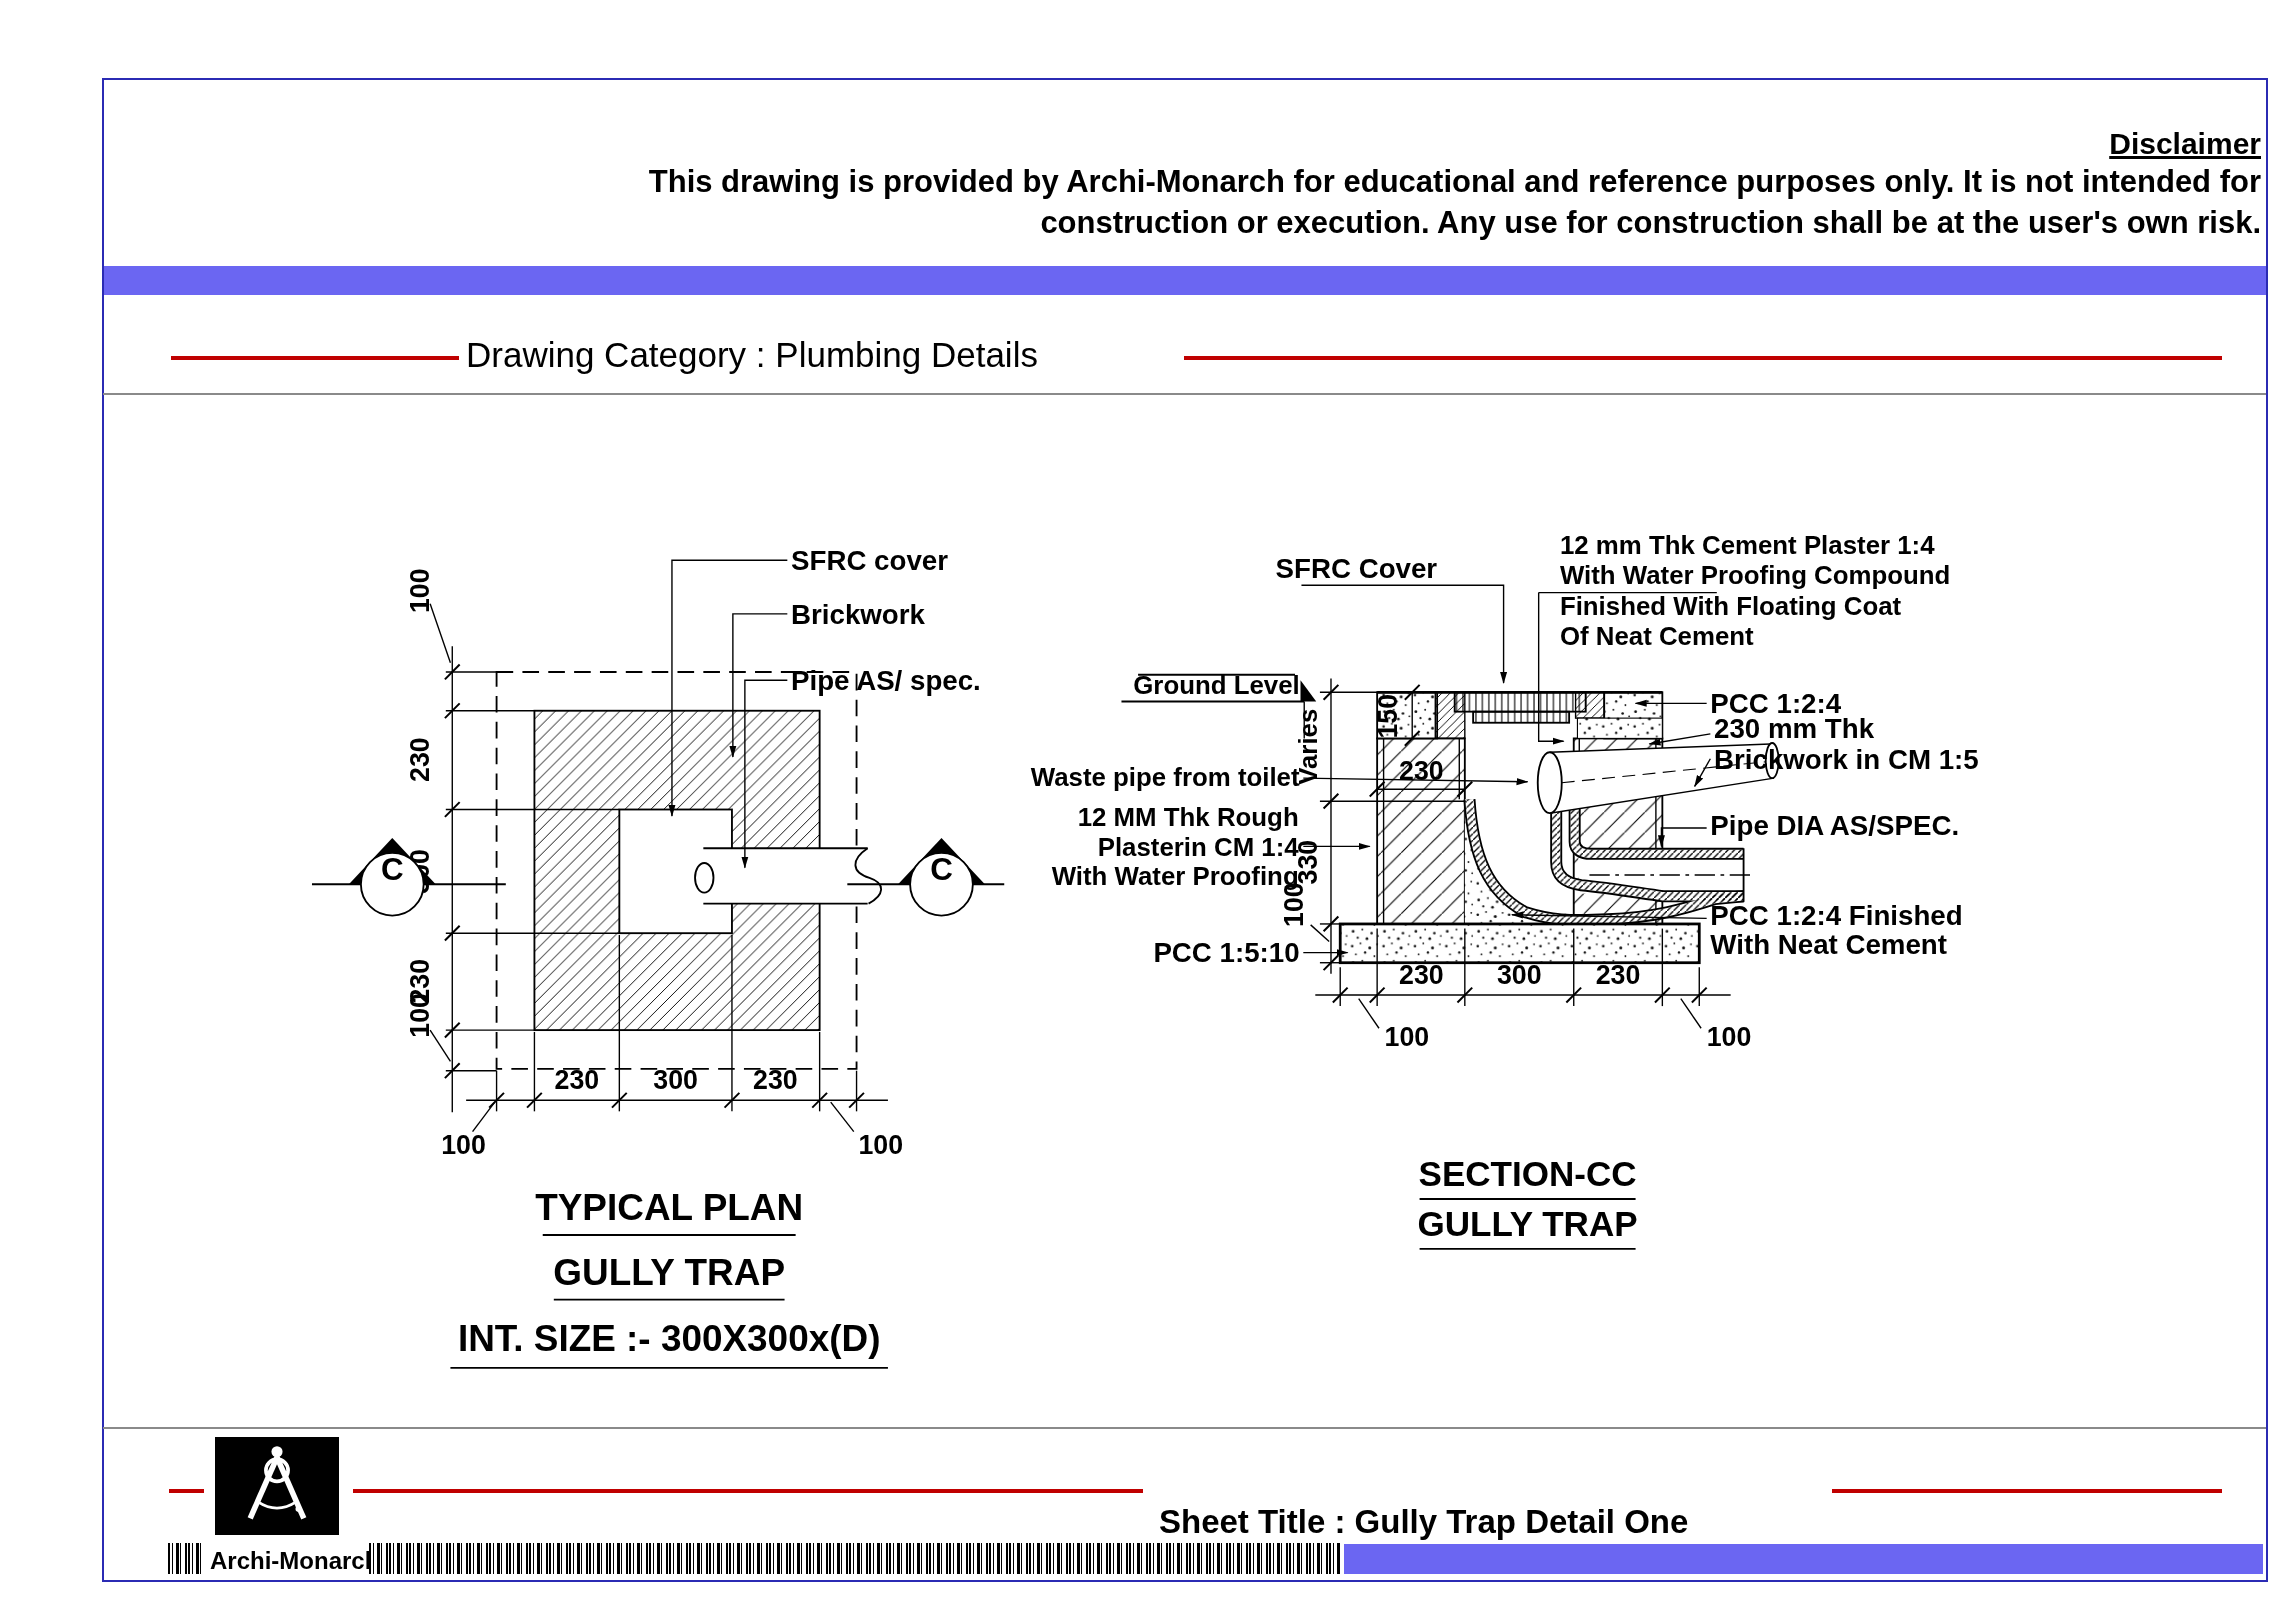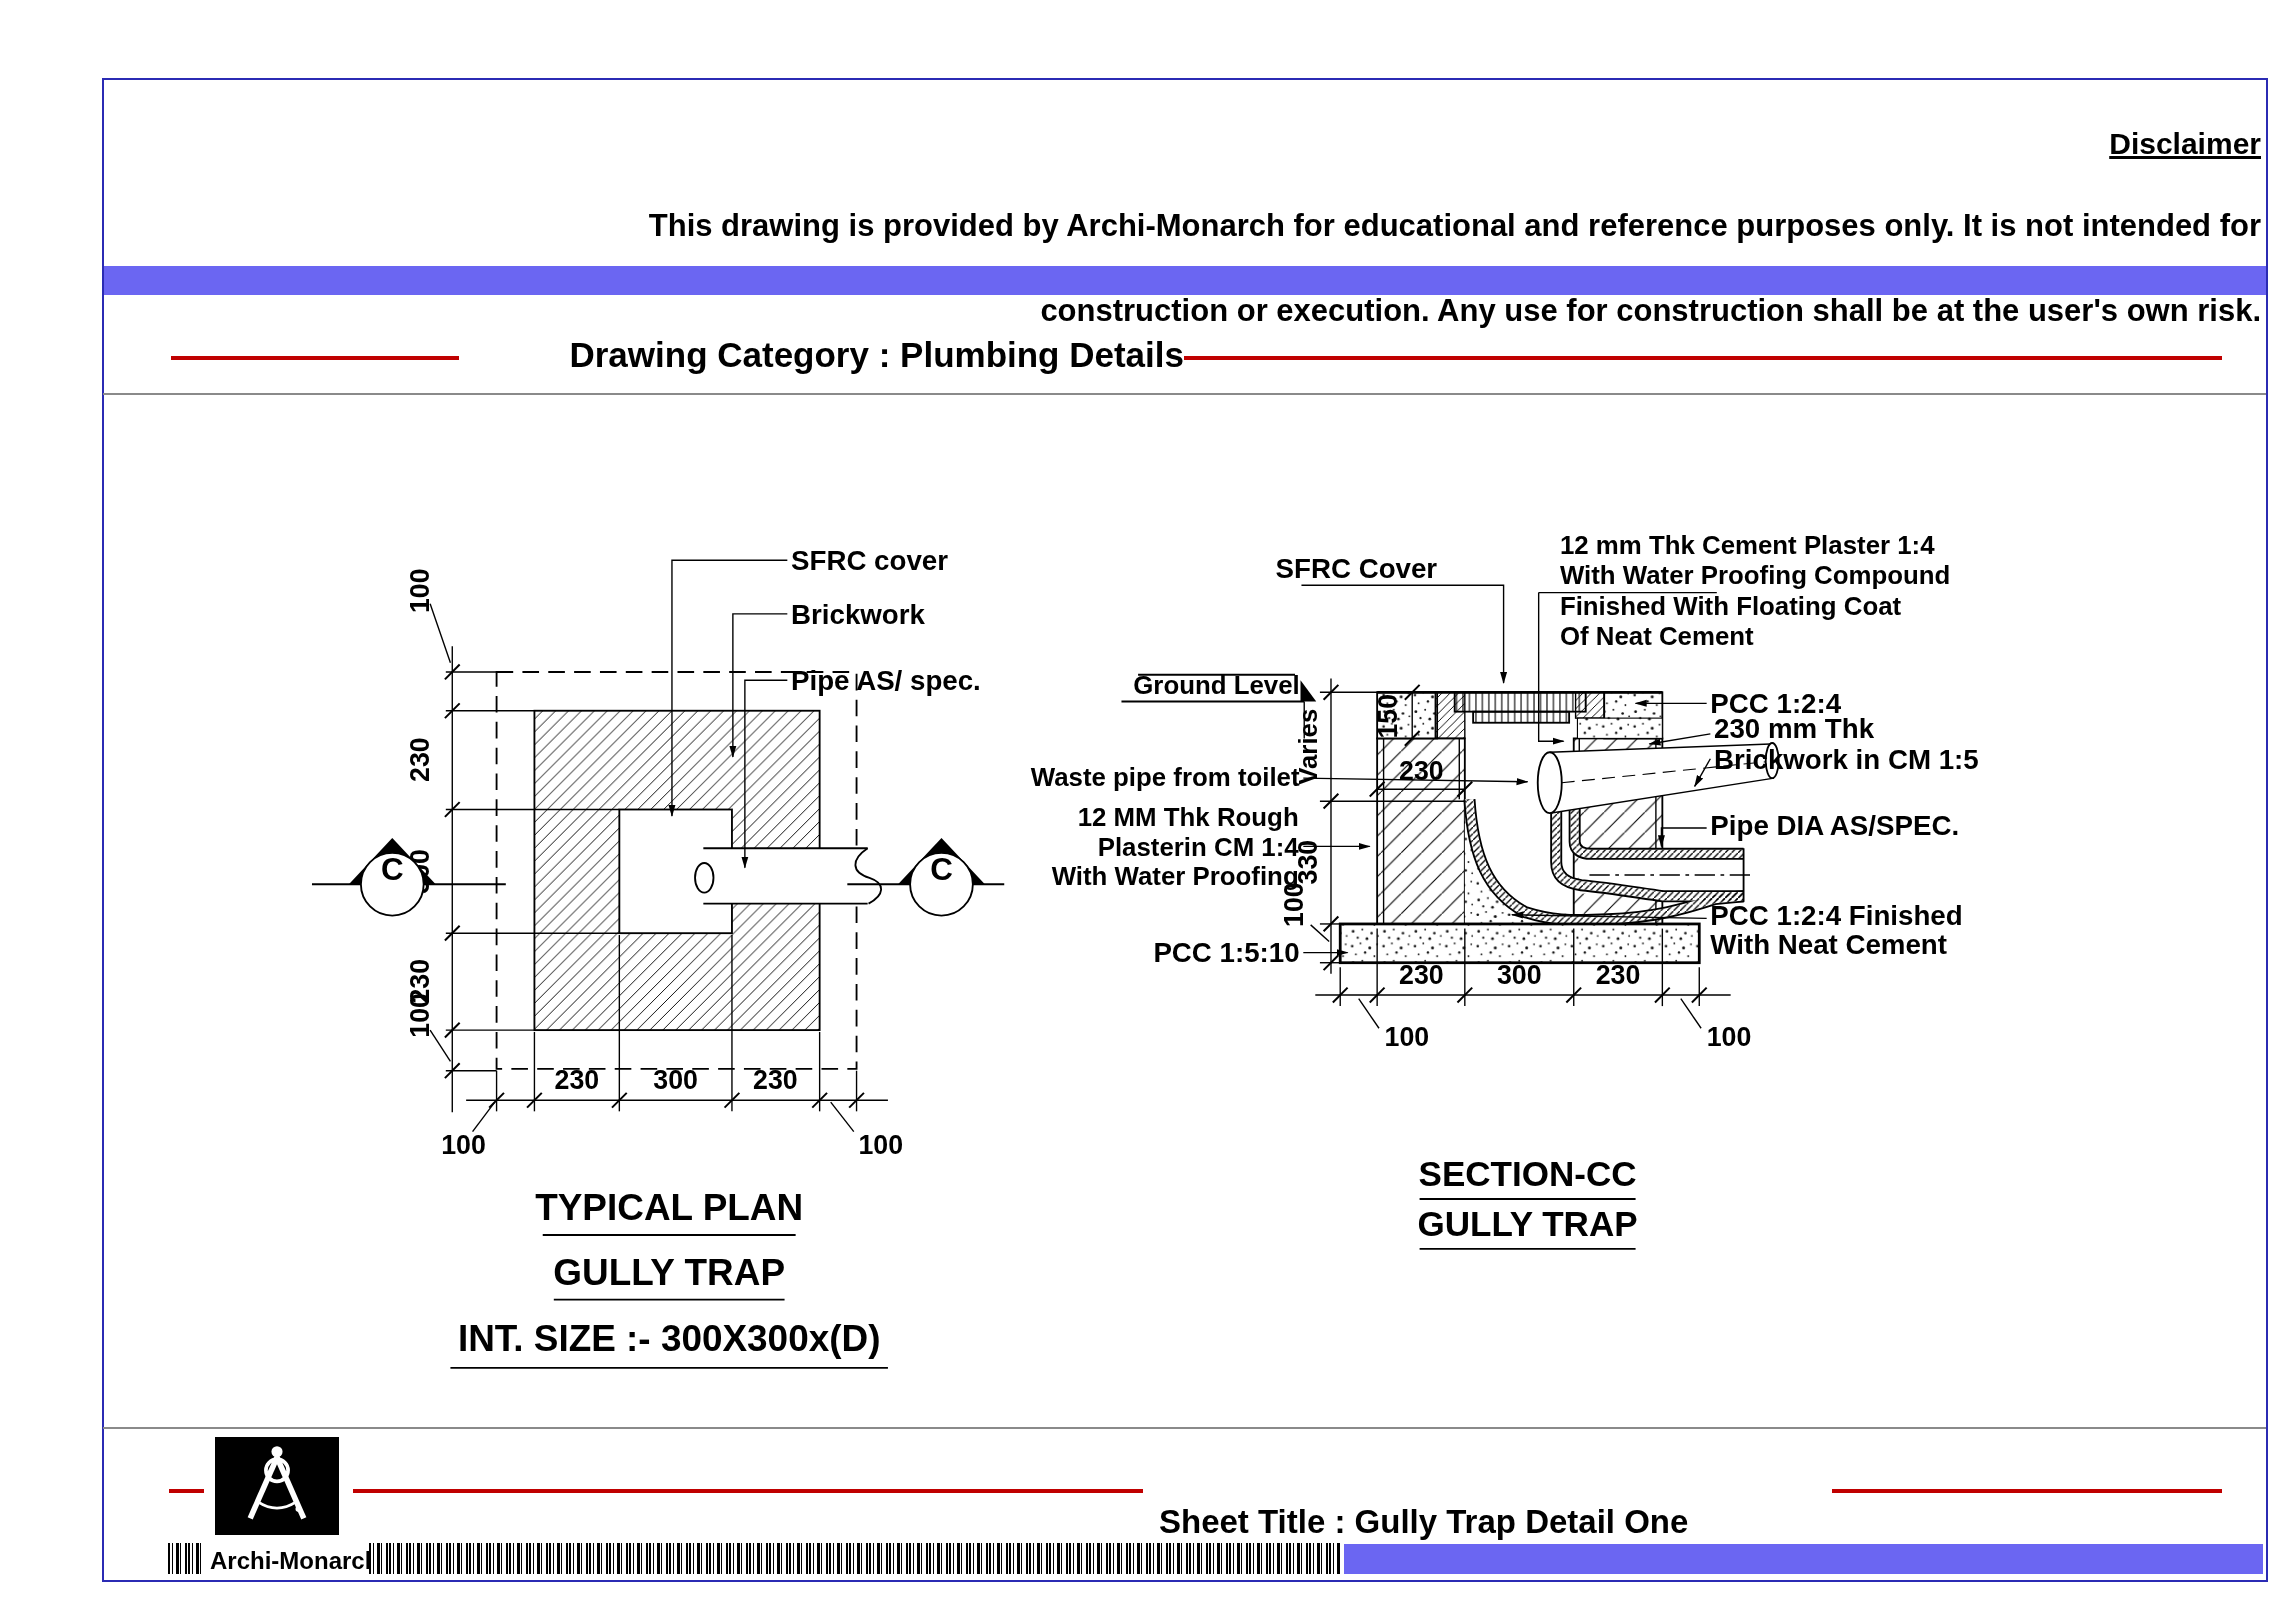--- a/index.html
+++ b/index.html
@@ -1,26 +1,26 @@
 <!DOCTYPE html>
 <html style="font-size:14.8px"><head>
 <meta charset="utf-8">
 <style>
   html,body{margin:0;padding:0;background:#fff;}
   body{width:2290px;height:1619px;position:relative;font-family:"Liberation Sans",sans-serif;}
   .abs{position:absolute;}
   #sheet-border{left:102px;top:78px;width:2162px;height:1500px;border:2.8px solid #2b2bb4;background:#fff;}
   #disclaimer-block{left:55px;top:127px;width:2206px;text-align:right;color:#000;}
   #disclaimer-title{font-size:30px;font-weight:bold;text-decoration:underline;}
-  .disclaimer-line{font-size:31px;font-weight:bold;line-height:41px;margin-top:44px;}
+  .disclaimer-line{font-size:31px;font-weight:bold;line-height:41px;}
   #top-blue-bar{left:104px;top:266px;width:2162px;height:29px;background:#6b66f2;}
   .red-line{background:#c00000;height:3.7px;}
   #cat-red-left{left:171px;top:356px;width:288px;}
   #cat-red-right{left:1184px;top:356px;width:1038px;}
-  #category-heading{left:466px;top:335px;width:718px;text-align:right;font-size:35px;font-weight:bold;white-space:nowrap;}
+  #category-heading{left:466px;top:335px;width:718px;text-align:left;font-size:35px;font-weight:normal;white-space:nowrap;}
   .gray-line{background:#8a8a8a;height:1.8px;}
   #gray-line-top{left:103px;top:393px;width:2163px;}
   #gray-line-bottom{left:103px;top:1427px;width:2163px;}
   #drawing-svg{left:0;top:0;}
   text{fill:#000;font-family:"Liberation Sans",sans-serif;font-weight:bold;}
   .lbl{font-size:30px;}
   .lbl28{font-size:28px;}
   .dim{font-size:29px;}
   .ttl40{font-size:40px;}
   .ttl38{font-size:38px;}

